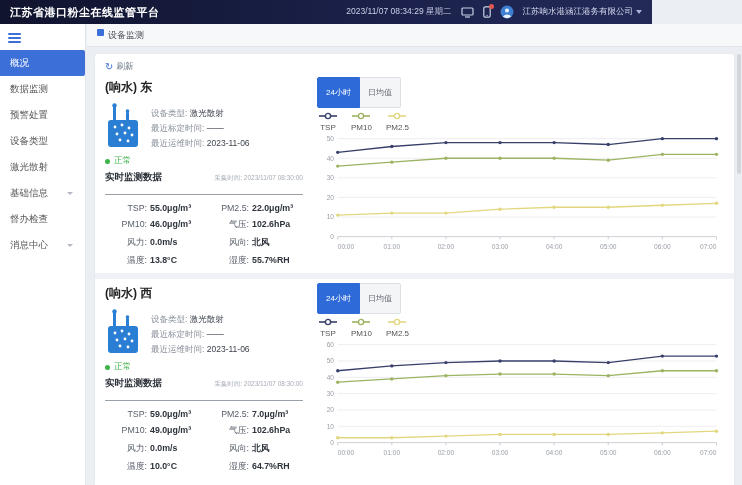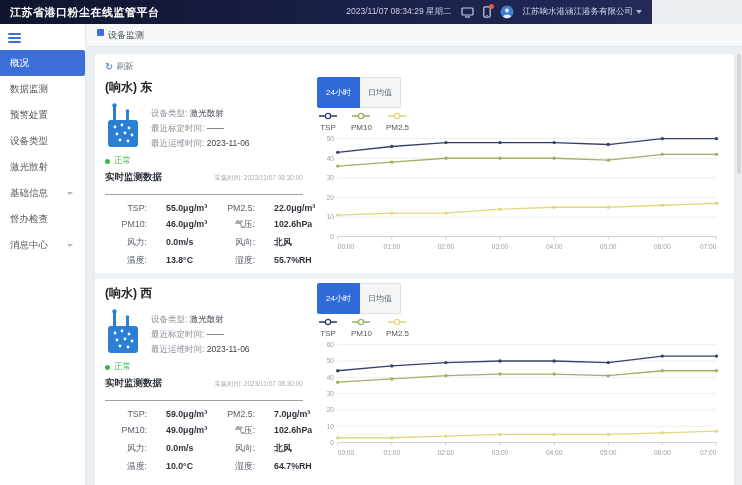--- a/index.html
+++ b/index.html
@@ -49,21 +49,21 @@
   .status { display:flex; align-items:center; gap:4px; font-size:8.5px; color:#3bb54a; margin:3px 0 4px 0; }
   .status .dot { width:5px; height:5px; border-radius:50%; background:#3bb54a; }
 
   .rt-box { margin-top:4px; }
   .rt-head { display:flex; align-items:baseline; justify-content:space-between; border-bottom:1px solid #9aa0a8; padding-bottom:10px; }
   .rt-title { font-size:9.5px; font-weight:bold; color:#2c313a; }
   .rt-time { font-size:6.5px; color:#a7adb6; white-space:nowrap; }
   .metrics { display:grid; grid-template-columns:1fr 1fr; row-gap:6px; column-gap:6px; padding-top:8px; }
   .metric { display:flex; font-size:8.8px; }
   .metric .m-lbl { width:42px; text-align:right; color:#5a606b; flex:none; }
-  .metric .m-val { font-weight:bold; color:#2e333c; margin-left:19px; white-space:nowrap; }
+  .metric .m-val { font-weight:bold; color:#2e333c; margin-left:3px; white-space:nowrap; }
 
   .chart-col { flex:1; min-width:0; }
   .tab-group { display:flex; margin-bottom:4px; }
   .ctab { font-size:8px; padding:9px 8px; cursor:pointer; border:1px solid #dcdfe4; background:#f4f5f7; color:#60666f; }
   .ctab:first-child { border-radius:2px 0 0 2px; }
   .ctab:last-child { border-radius:0 2px 2px 0; border-left:none; }
   .ctab.active { background:#2f6bd8; border-color:#2f6bd8; color:#fff; }
   .legend { display:flex; gap:14px; align-items:center; margin:2px 0 1px 2px; }
   .lg-item { display:flex; align-items:center; gap:3px; font-size:8px; color:#555; cursor:pointer;flex-direction:column; }
   .chart-wrap { width:100%; }

